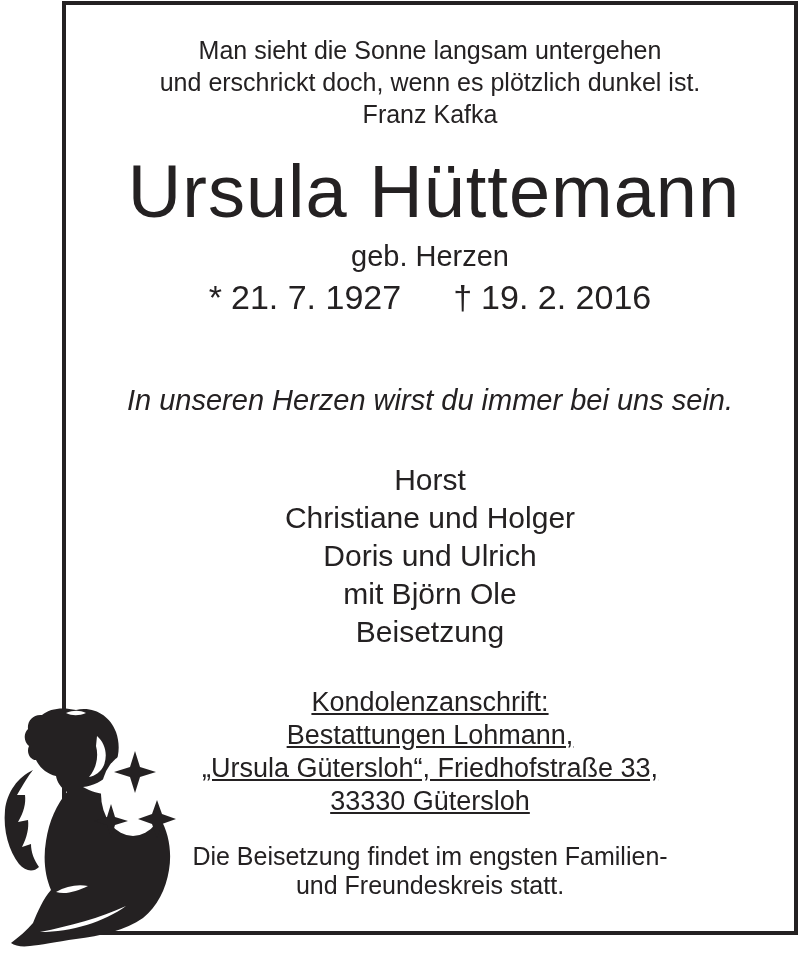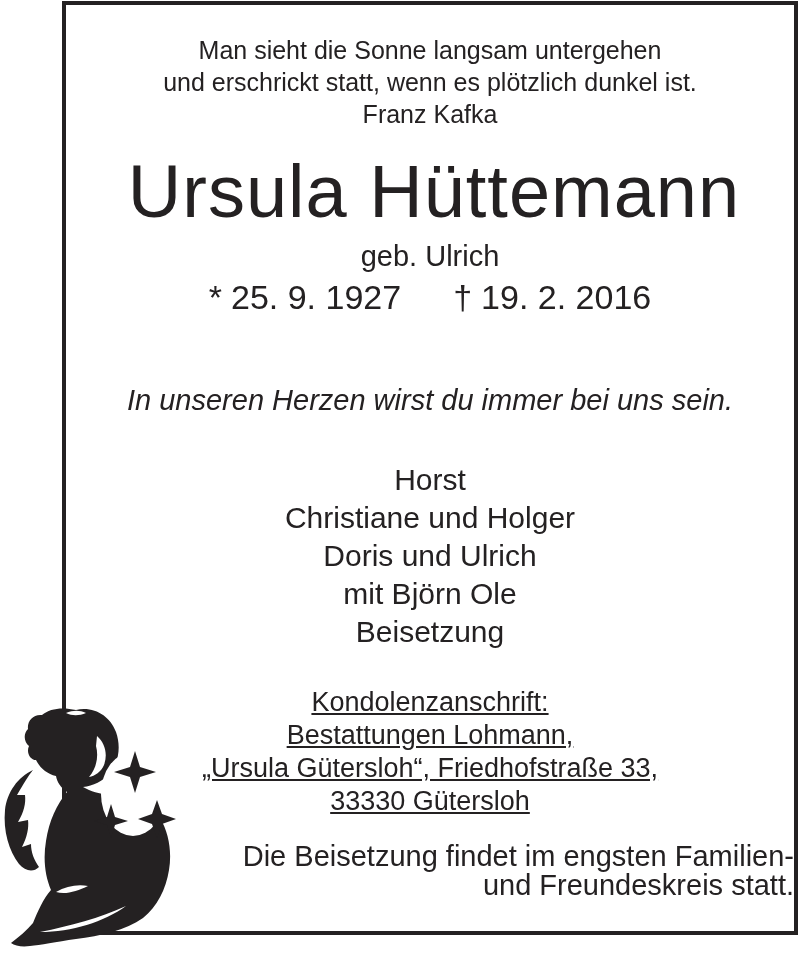--- a/index.html
+++ b/index.html
@@ -72,52 +72,51 @@
     margin-top: 36px;
   }
   .condolence {
     top: 686px;
     font-size: 27px;
     line-height: 33px;
     text-decoration: underline;
   }
   .burial {
     top: 842px;
-    font-size: 29px;
+    font-size: 25px;
     line-height: 29px;
-    text-align: right;
   }
   .angel {
     position: absolute;
     left: 0;
     top: 680px;
     width: 200px;
     height: 281px;
   }
 </style>
 </head>
 <body>
 
 <div class="page">
 
   <div class="frame"></div>
 
   <div class="tblock quote">
     <div>Man sieht die Sonne langsam untergehen</div>
-    <div>und erschrickt statt, wenn es plötzlich dunkel ist.</div>
+    <div>und erschrickt doch, wenn es plötzlich dunkel ist.</div>
     <div>Franz Kafka</div>
   </div>
 
   <h1 class="tblock name">Ursula Hüttemann</h1>
 
-  <div class="tblock maiden">geb. Ulrich</div>
+  <div class="tblock maiden">geb. Herzen</div>
 
   <div class="tblock dates">
     <span>
-      <span class="sym">*</span><span>25. 9. 1927</span>
+      <span class="sym">*</span><span>21. 7. 1927</span>
     </span>
     <span>
       <span class="sym">†</span><span>19. 2. 2016</span>
     </span>
   </div>
 
   <div class="tblock message">In unseren Herzen wirst du immer bei uns sein.</div>
 
   <div class="tblock mourners">
     <div>Horst</div>

